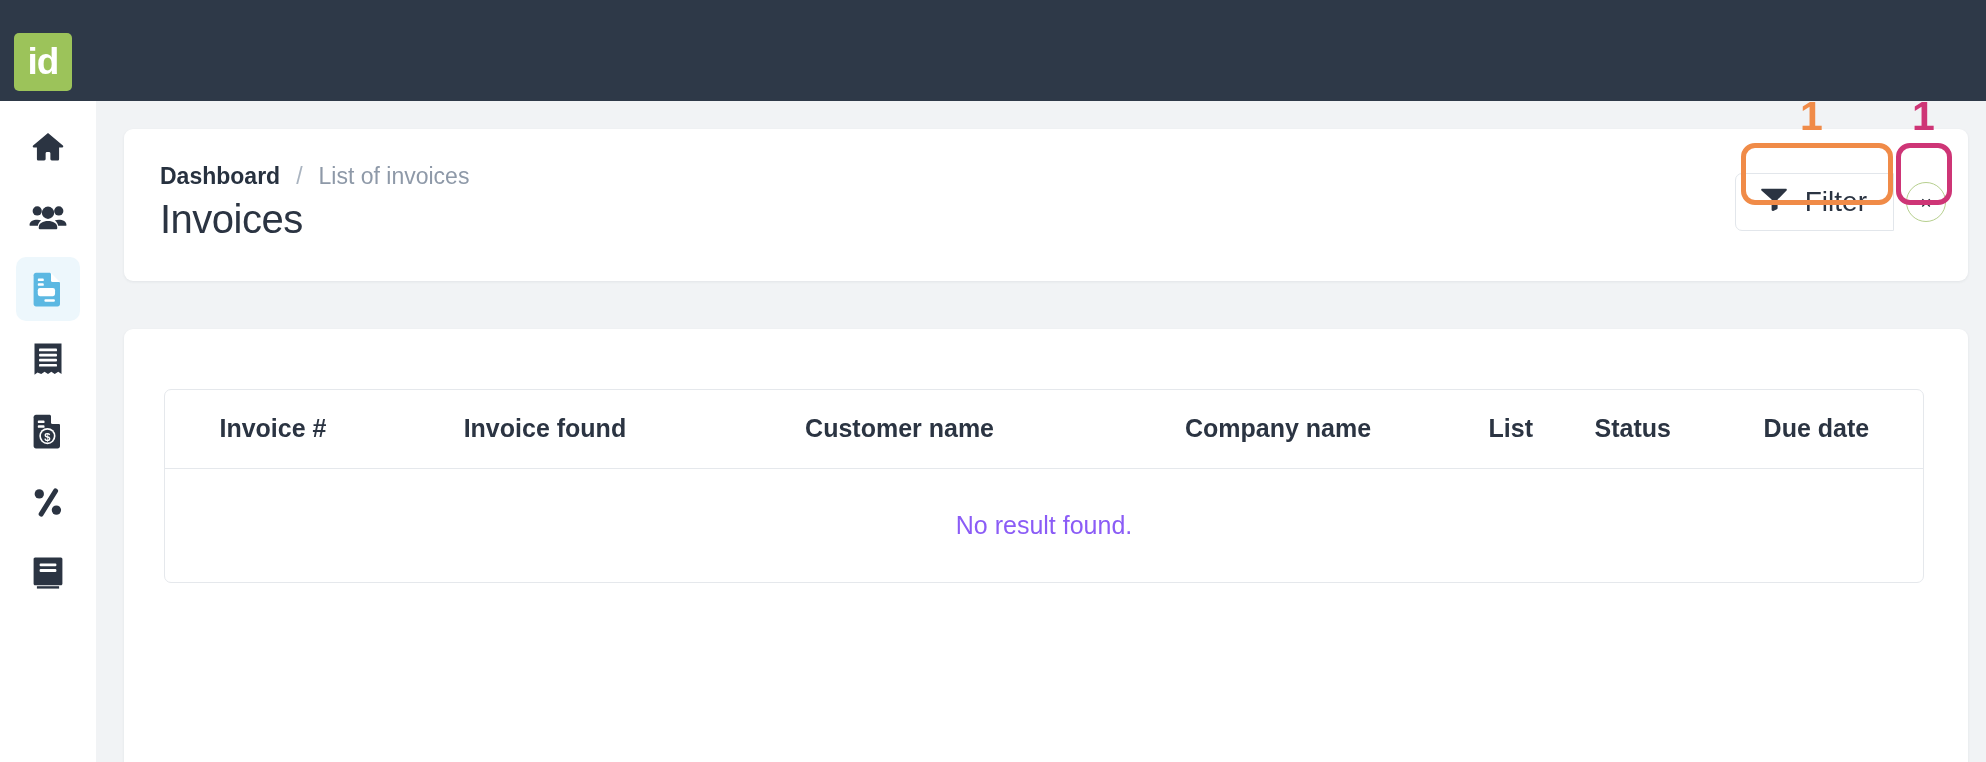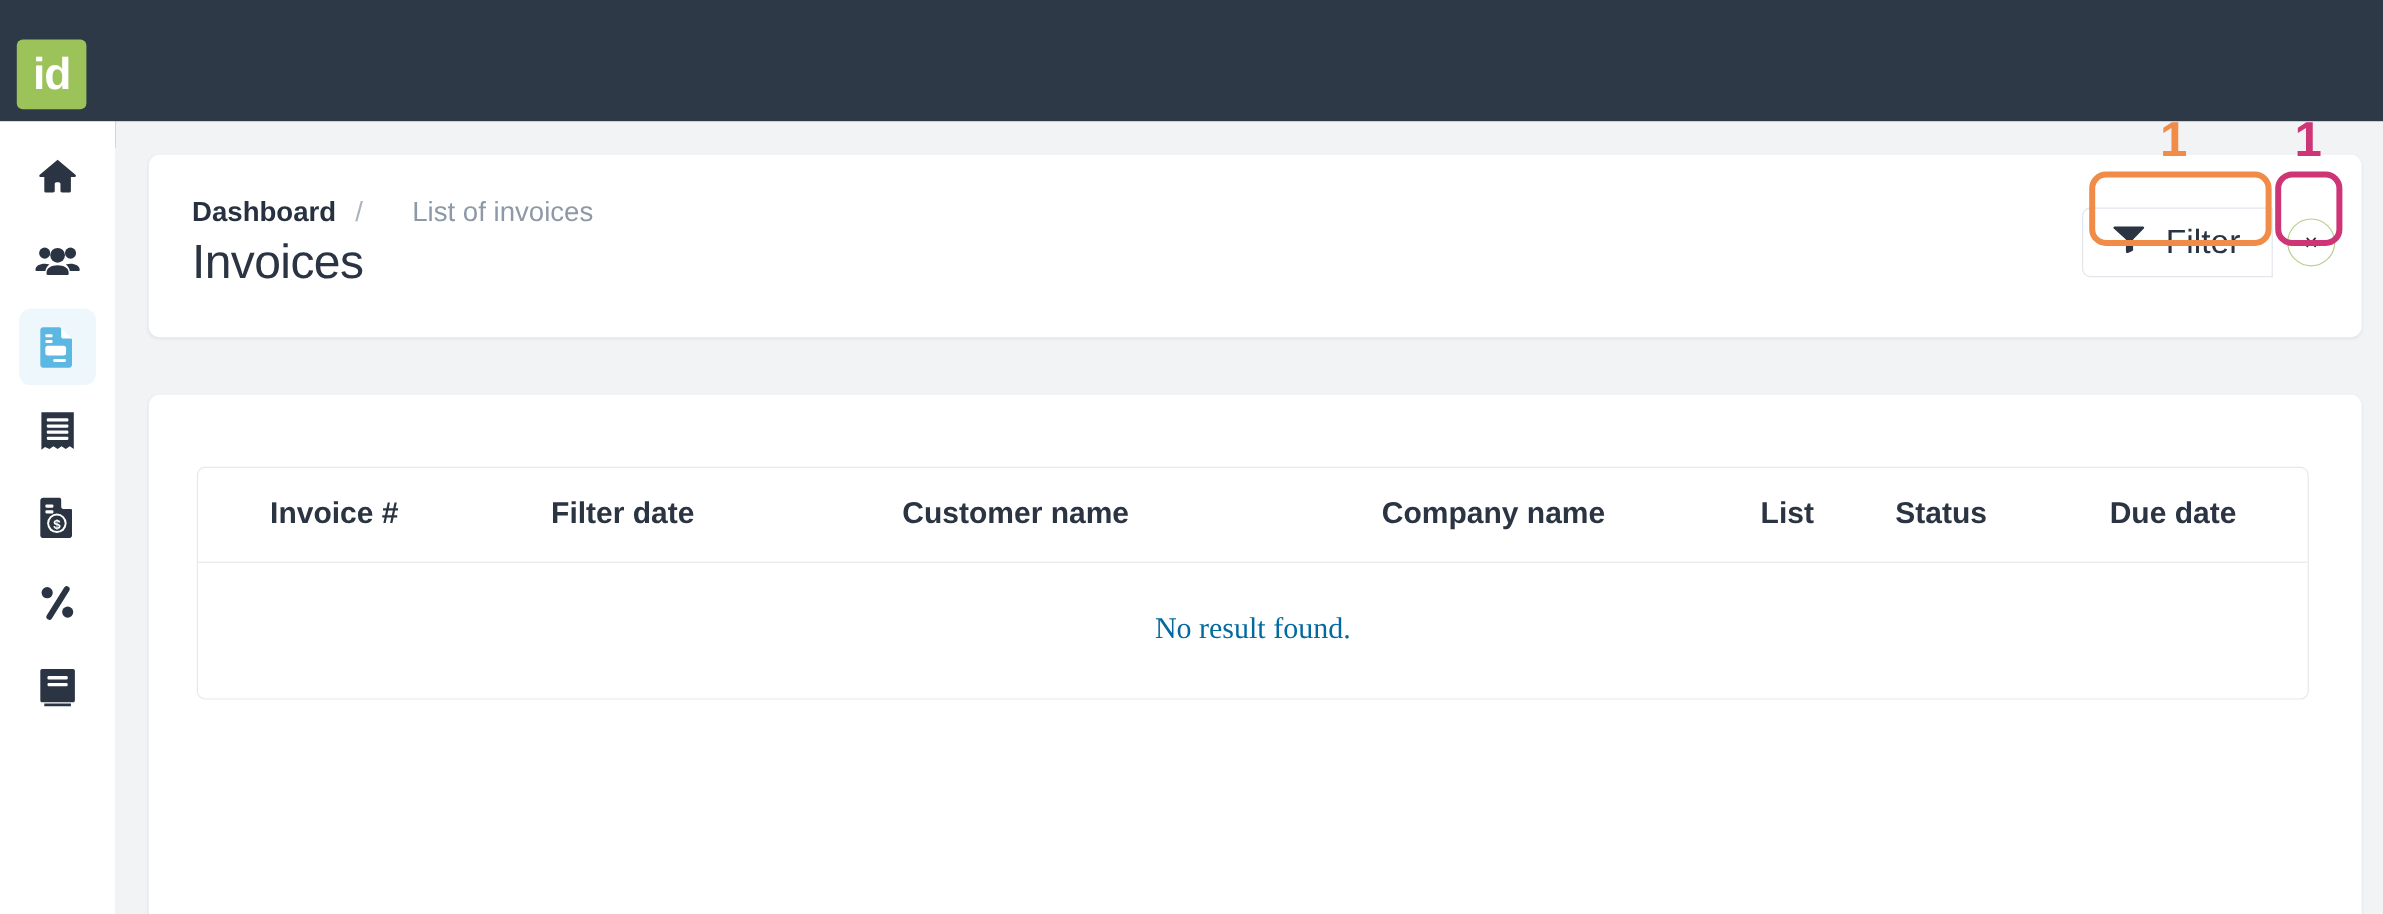--- a/index.html
+++ b/index.html
@@ -124,21 +124,21 @@
   }
 
   .breadcrumb {
     position: absolute;
     left: 36px; top: 34px;
     display: flex; align-items: center;
     font-size: 23px;
   }
   .bc-current { color: #27313f; font-weight: bold; cursor: pointer; }
   .bc-sep { color: #aab4c0; margin: 0 16px; font-weight: 300; }
-  .bc-link { color: #8e99a8; cursor: pointer; margin-left: 25px; }
+  .bc-link { color: #8e99a8; cursor: pointer; }
 
   .page-title {
     position: absolute;
     left: 36px; top: 68px;
     font-size: 40px;
     font-weight: 300;
     color: #2b3442;
     letter-spacing: -0.5px;
   }
 
@@ -210,23 +210,22 @@
     font-weight: bold;
     color: #2b3442;
     text-align: center;
     border-bottom: 1px solid #e5e8ec;
     padding: 0;
   }
   td.empty {
     height: 114px;
     text-align: center;
     font-size: 25px;
-    color: #0369a1;
+    color: #8b5cf6;
     font-weight: 400;
-    font-family: Liberation Serif, serif;
   }
 </style>
 </head>
 <body>
 
 <div class="topbar">
   <div class="logo-box">id</div>
 
 </div>
 
@@ -342,21 +341,21 @@
     </div>
 
   </div>
 
   <div class="card card-table">
     <div class="table-wrap">
       <table>
         <thead>
           <tr>
             <th>Invoice #</th>
-            <th>Filter date</th>
+            <th>Invoice found</th>
             <th>Customer name</th>
             <th>Company name</th>
             <th>List</th>
             <th>Status</th>
             <th>Due date</th>
           </tr>
         </thead>
         <tbody>
           <tr>
             <td class="empty" colspan="7">No result found.</td>

